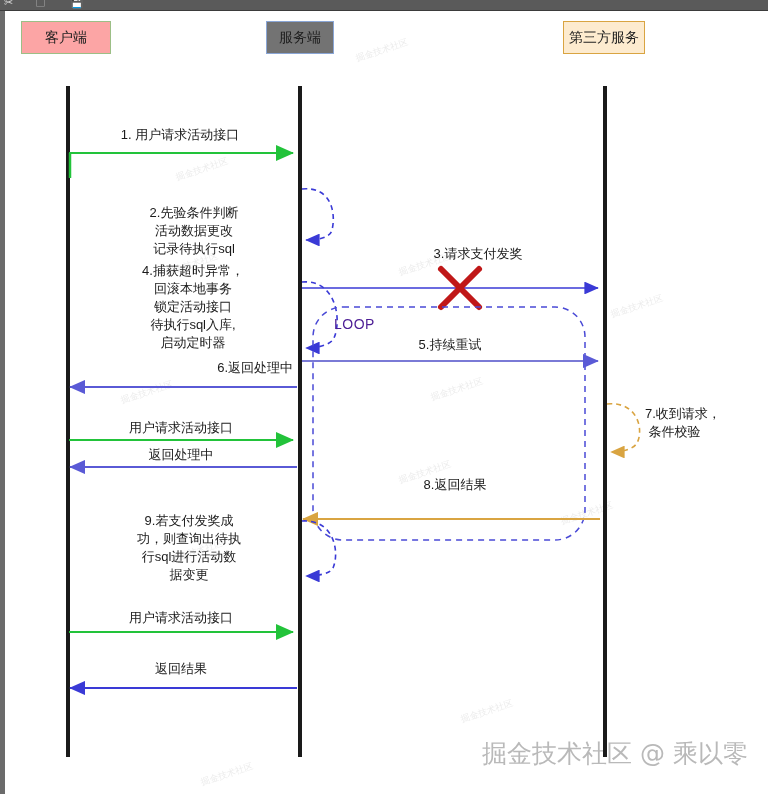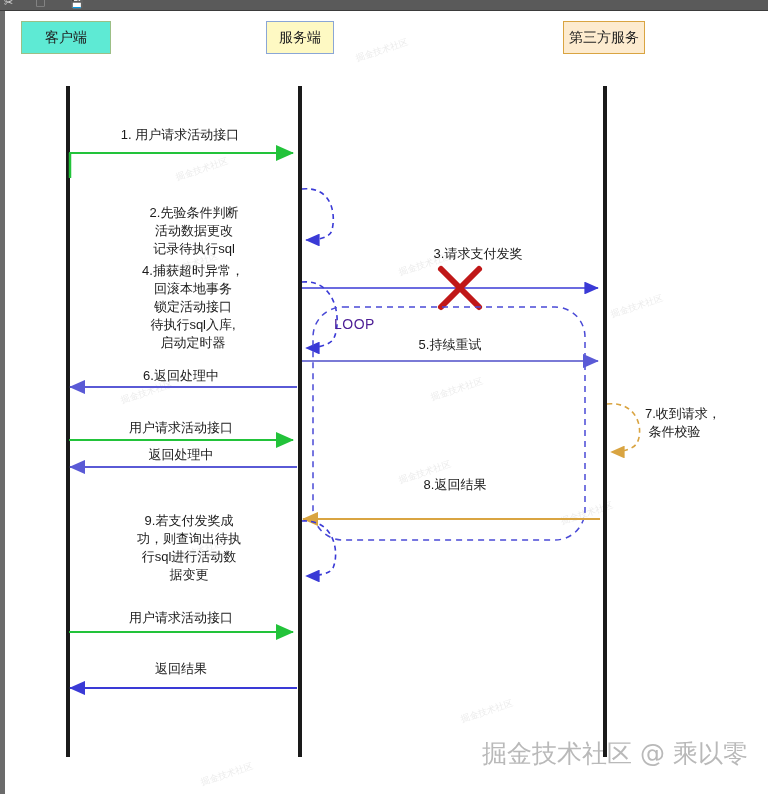--- a/index.html
+++ b/index.html
@@ -140,24 +140,24 @@
   <div class="wm-faint" style="left:165px; top:258px;">掘金技术社区</div>
   <div class="wm-faint" style="left:610px; top:300px;">掘金技术社区</div>
   <div class="wm-faint" style="left:430px; top:383px;">掘金技术社区</div>
   <div class="wm-faint" style="left:120px; top:386px;">掘金技术社区</div>
   <div class="wm-faint" style="left:398px; top:466px;">掘金技术社区</div>
   <div class="wm-faint" style="left:170px; top:545px;">掘金技术社区</div>
   <div class="wm-faint" style="left:560px; top:507px;">掘金技术社区</div>
   <div class="wm-faint" style="left:460px; top:705px;">掘金技术社区</div>
   <div class="wm-faint" style="left:200px; top:768px;">掘金技术社区</div>
 
-  <div class="actor-box" id="actor-client" style="left:21px;  top:21px; width:90px; background:#5eead4; border-color:#9cbf86;">
+  <div class="actor-box" id="actor-client" style="left:21px;  top:21px; width:90px; background:#fca5a5; border-color:#9cbf86;">
     <span>客户端</span>
   </div>
-  <div class="actor-box" id="actor-server" style="left:266px; top:21px; width:68px; background:#fef9c3; border-color:#8aa6d6;">
+  <div class="actor-box" id="actor-server" style="left:266px; top:21px; width:68px; background:#737373; border-color:#8aa6d6;">
     <span>服务端</span>
   </div>
   <div class="actor-box" id="actor-third" style="left:563px; top:21px; width:82px; background:#fdebcf; border-color:#d9a441;">
     <span>第三方服务</span>
   </div>
 
   <div class="lifeline" style="left:66px;  top:86px; height:671px;"></div>
   <div class="lifeline" style="left:298px; top:86px; height:671px;"></div>
   <div class="lifeline" style="left:603px; top:86px; height:671px;"></div>
 
@@ -251,21 +251,21 @@
   <div class="msg-label" style="left:68px; width:224px; top:127px;">1. 用户请求活动接口</div>
 
   <div class="note-label" style="left:128px; width:132px; top:204px;">2.先验条件判断<br>活动数据更改<br>记录待执行sql</div>
 
   <div class="msg-label" style="left:363px; width:230px; top:246px;text-align:center;">3.请求支付发奖</div>
 
   <div class="note-label" style="left:118px; width:150px; top:262px;">4.捕获超时异常，<br>回滚本地事务<br>锁定活动接口<br>待执行sql入库,<br>启动定时器</div>
 
   <div class="msg-label" style="left:345px; width:210px; top:337px;">5.持续重试</div>
 
-  <div class="msg-label" style="left:69px; width:224px; top:368px;">6.返回处理中</div>
+  <div class="msg-label" style="left:69px; width:224px; top:360px;text-align:right;">6.返回处理中</div>
 
   <div class="note-label" style="left:645px; width:110px; top:405px; text-align:left;">7.收到请求，<br>&nbsp;条件校验</div>
 
   <div class="msg-label" style="left:69px; width:224px; top:420px;">用户请求活动接口</div>
 
   <div class="msg-label" style="left:69px; width:224px; top:447px;">返回处理中</div>
 
   <div class="msg-label" style="left:345px; width:220px; top:477px;">8.返回结果</div>
 
   <div class="note-label" style="left:120px; width:138px; top:512px;">9.若支付发奖成<br>功，则查询出待执<br>行sql进行活动数<br>据变更</div>

